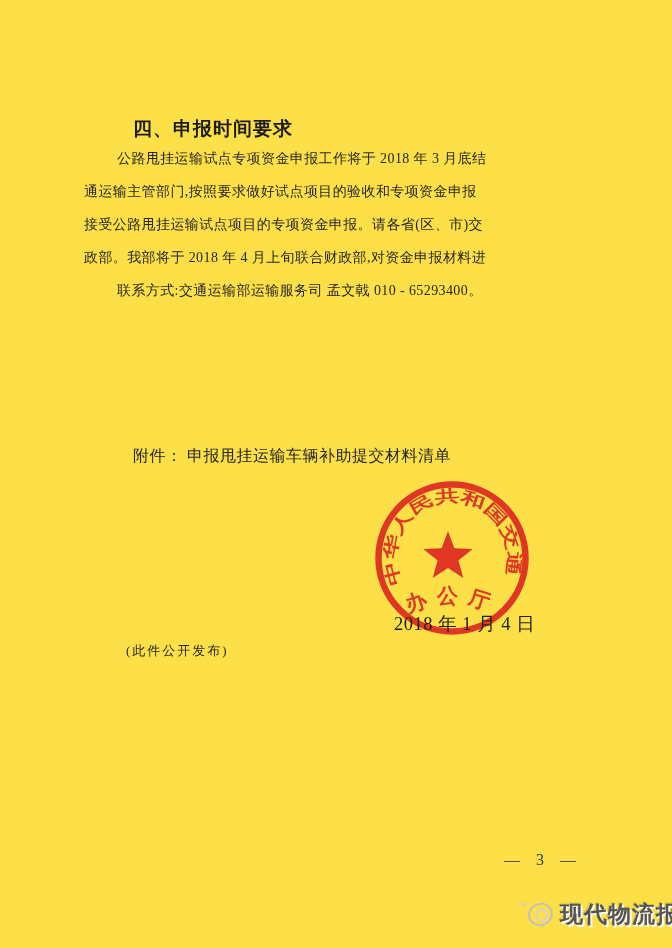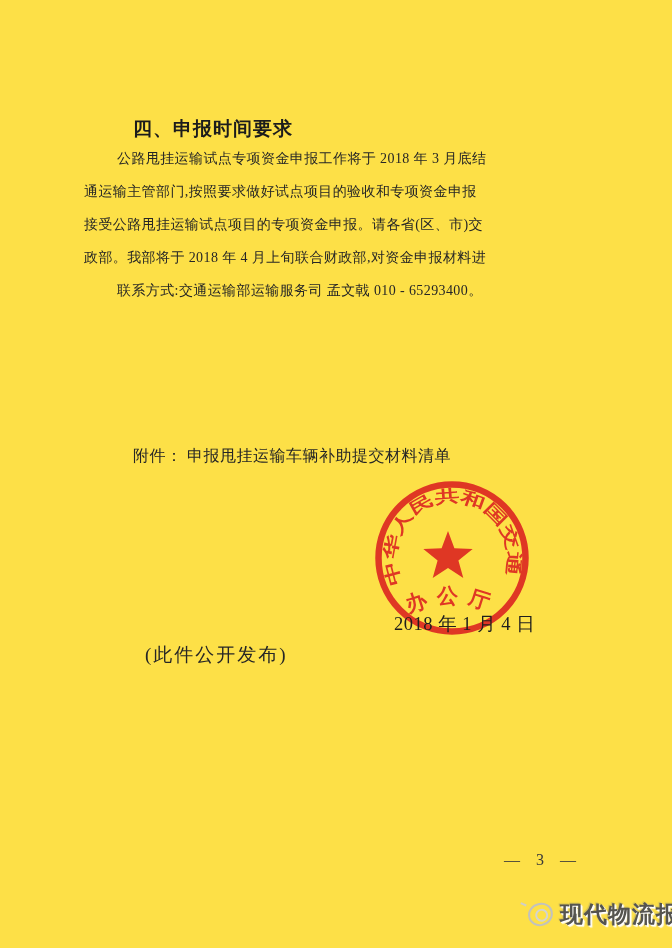--- a/index.html
+++ b/index.html
@@ -25,22 +25,22 @@
   .para .indent{text-indent:33px;}
   .attachment{
     position:absolute;left:133px;top:446px;
     font-size:16px;letter-spacing:.5px;white-space:nowrap;
   }
   .seal{position:absolute;left:367px;top:473px;z-index:2;opacity:.93;}
   .signature{position:absolute;z-index:3;color:#1e1e1e;}
   .issuer{left:383px;top:581px;font-size:19px;letter-spacing:-.5px;white-space:nowrap;}
   .sig-date{left:394px;top:611px;font-size:18.5px;letter-spacing:.5px;white-space:nowrap;}
   .publish{
-    position:absolute;left:145px;top:642px;
-    font-size:19px;letter-spacing:2px;white-space:nowrap;font-family:Liberation Serif, serif;
+    position:absolute;left:126px;top:642px;
+    font-size:13px;letter-spacing:2px;white-space:nowrap;font-family:Liberation Serif, serif;
   }
   .pagenum{
     position:absolute;left:504px;top:851px;
     font-size:16px;color:#3a3a3a;letter-spacing:6px;white-space:nowrap;
   }
   .brandmark{
     position:absolute;left:528px;top:899px;
     display:flex;align-items:center;gap:7px;
   }
   .brand-icon{

